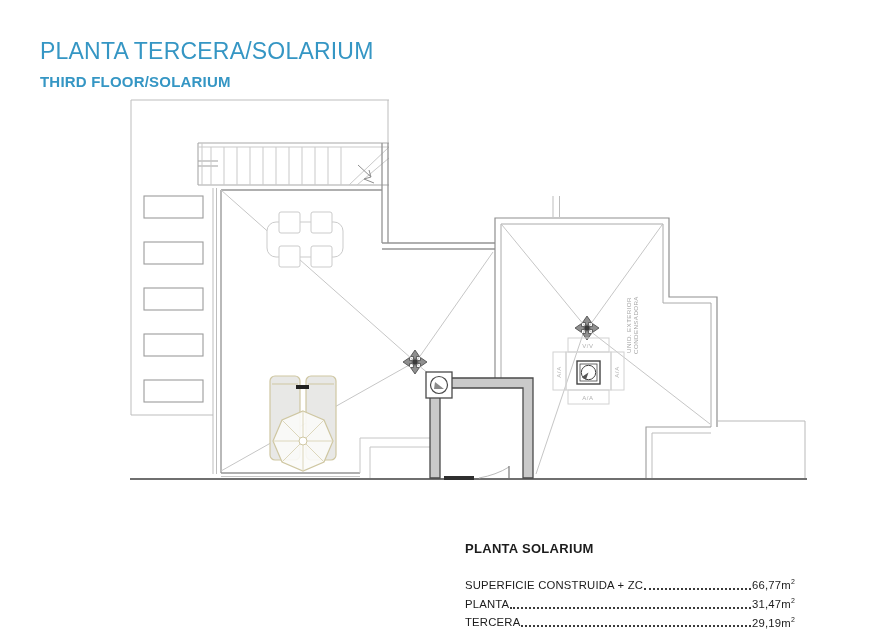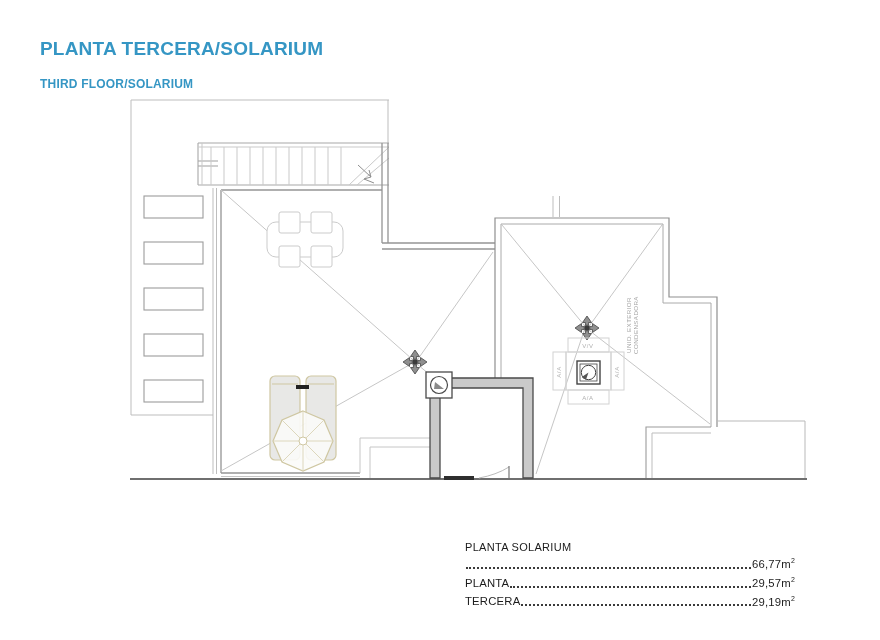--- a/index.html
+++ b/index.html
@@ -1,32 +1,32 @@
 <!DOCTYPE html>
 <html><head>
 <meta charset="utf-8">
 <style>
   html,body{margin:0;padding:0;background:#ffffff;width:880px;height:640px;overflow:hidden;
             font-family:"Liberation Sans",sans-serif;}
   .page{position:relative;width:880px;height:640px;background:#fff;}
 
   
   .hdr{position:absolute;left:40px;top:38px;}
-  .hdr .t{font-size:19px;font-weight:bold;color:#3596c4;letter-spacing:.2px;}
-  .hdr .s{font-size:12px;font-weight:bold;color:#3596c4;margin-top:17px;letter-spacing:.2px;}
+  .hdr .t{font-size:23px;font-weight:normal;color:#3596c4;letter-spacing:.2px;}
+  .hdr .s{font-size:15px;font-weight:bold;color:#3596c4;margin-top:8px;letter-spacing:.2px;}
 
   
   .plan{position:absolute;left:0;top:0;}
   svg text{font-family:"Liberation Sans",sans-serif;}
   .lbl{font-size:6px;fill:#b0b0b0;letter-spacing:.6px;}
   .cond{font-size:6.2px;fill:#a6a6a6;letter-spacing:.4px;}
 
   
   .legend{position:absolute;left:465px;top:541px;width:330px;color:#1c1c1c;}
-  .legend .lh{font-size:11px;font-weight:normal;letter-spacing:.3px;margin-bottom:0;}
+  .legend .lh{font-size:13px;font-weight:bold;letter-spacing:.3px;margin-bottom:18px;}
   .lrow{display:flex;align-items:flex-end;font-size:11.3px;line-height:16px;letter-spacing:.2px;}
   .lrow .lab{white-space:nowrap;}
   .lrow .leader{flex:1;border-bottom:2px dotted #3a3a3a;margin:0 1px 3px 1px;min-width:8px;}
   .lrow .val{white-space:nowrap;}
   .lrow sup{font-size:7px;}
 </style>
 </head>
 <body>
 
 <div class="page">
@@ -199,27 +199,28 @@
             <path d="M324,420 L282,462"></path>
         </g>
         <circle cx="303" cy="441" r="4" fill="#ffffff" stroke="#cfc7a2" stroke-width="1"></circle>
       </g>
     </g>
   </svg>
 
   <div class="legend">
     <div class="lh">PLANTA SOLARIUM</div>
     <div class="lrow">
+      <span class="lab">SUPERFICIE CONSTRUIDA + ZC</span>
       <span class="leader"></span>
       <span class="val"><span>66,77m</span><sup>2</sup></span>
     </div>
     <div class="lrow">
       <span class="lab">PLANTA</span>
       <span class="leader"></span>
-      <span class="val"><span>29,57m</span><sup>2</sup></span>
+      <span class="val"><span>31,47m</span><sup>2</sup></span>
     </div>
     <div class="lrow">
       <span class="lab">TERCERA</span>
       <span class="leader"></span>
       <span class="val"><span>29,19m</span><sup>2</sup></span>
     </div>
   </div>
 
 </div>
 

